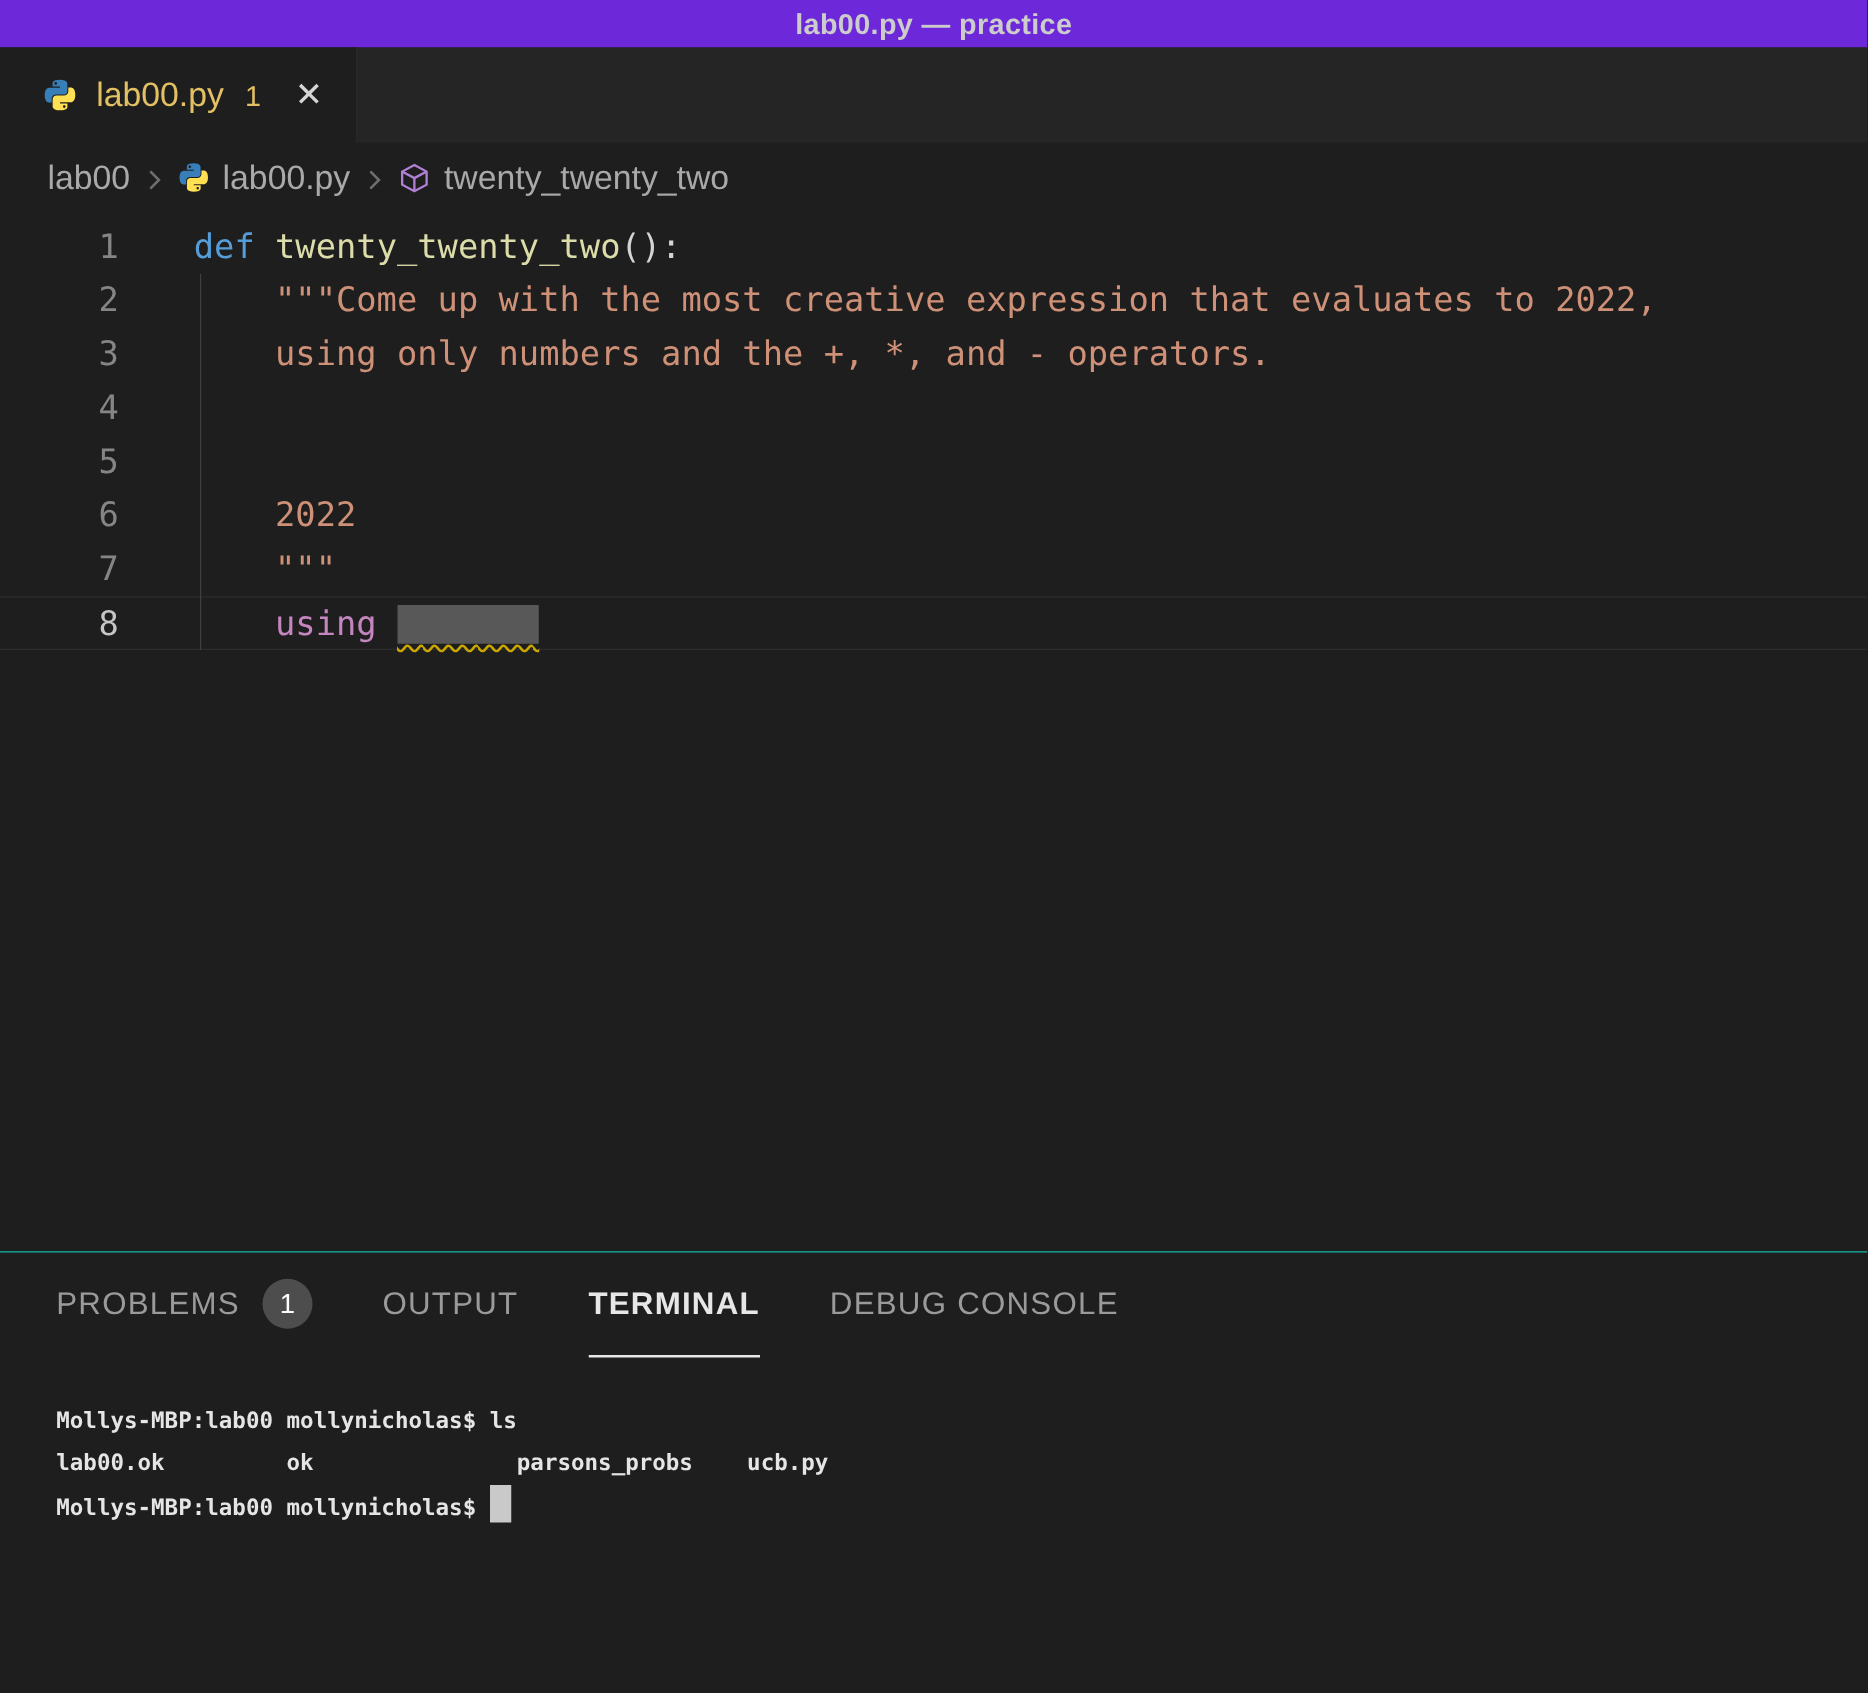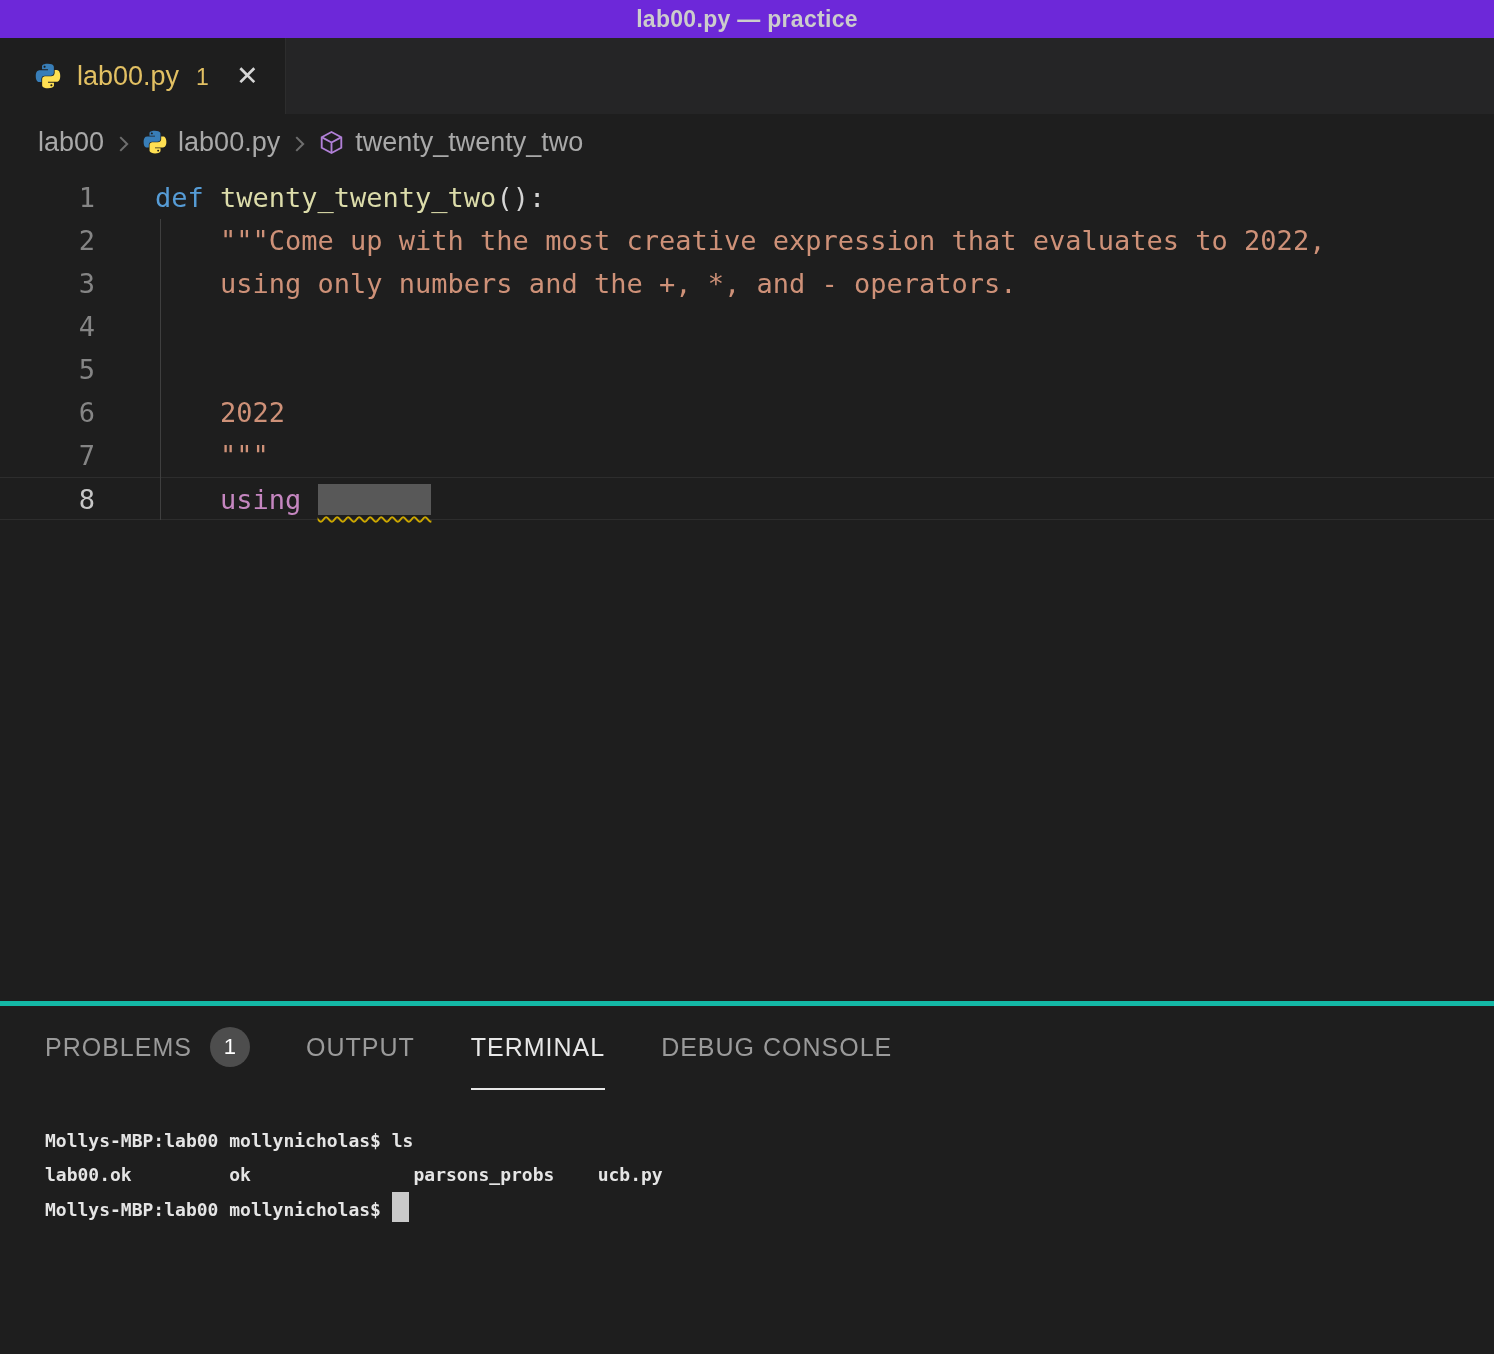--- a/index.html
+++ b/index.html
@@ -44,24 +44,24 @@
     background:rgba(160,160,160,.45);
     text-decoration-line:underline;
     text-decoration-style:wavy;
     text-decoration-color:#cca700;
     text-decoration-thickness:2px;
     text-underline-offset:7px;
     text-decoration-skip-ink:none;
   }
 
   
-  .panel { flex:none; height:353px; border-top:5px solid #14b8a6; background:#1e1e1e; }
+  .panel { flex:none; height:353px; border-top:1px solid #14b8a6; background:#1e1e1e; }
   .panel-tabs { display:flex; align-items:stretch; height:84px; padding-left:45px; }
   .panel-tab { display:flex; align-items:center; margin-right:56px; color:#9a9a9a; font-size:25px; letter-spacing:1px; cursor:pointer; border-bottom:2px solid transparent; }
-  .panel-tab.active { color:#e7e7e7; border-bottom-color:#e7e7e7; }
+  .panel-tab.active { color:#e7e7e7; border-bottom-color:#e7e7e7;font-weight:bold; }
   .panel-badge { margin-left:18px; width:40px; height:40px; border-radius:50%; background:#4d4d4d; color:#ffffff; display:flex; align-items:center; justify-content:center; font-size:22px; letter-spacing:0; }
 
   .terminal { padding:34px 0 0 45px; font-family:"DejaVu Sans Mono", monospace; font-size:18px; font-weight:bold; color:#e5e5e5; }
   .term-line { height:34px; line-height:34px; white-space:pre; }
   .term-cursor { display:inline-block; width:17px; height:30px; background:#c9c9c9; vertical-align:-6px; }
 </style>
 </head>
 <body>
 
 <div class="window">

